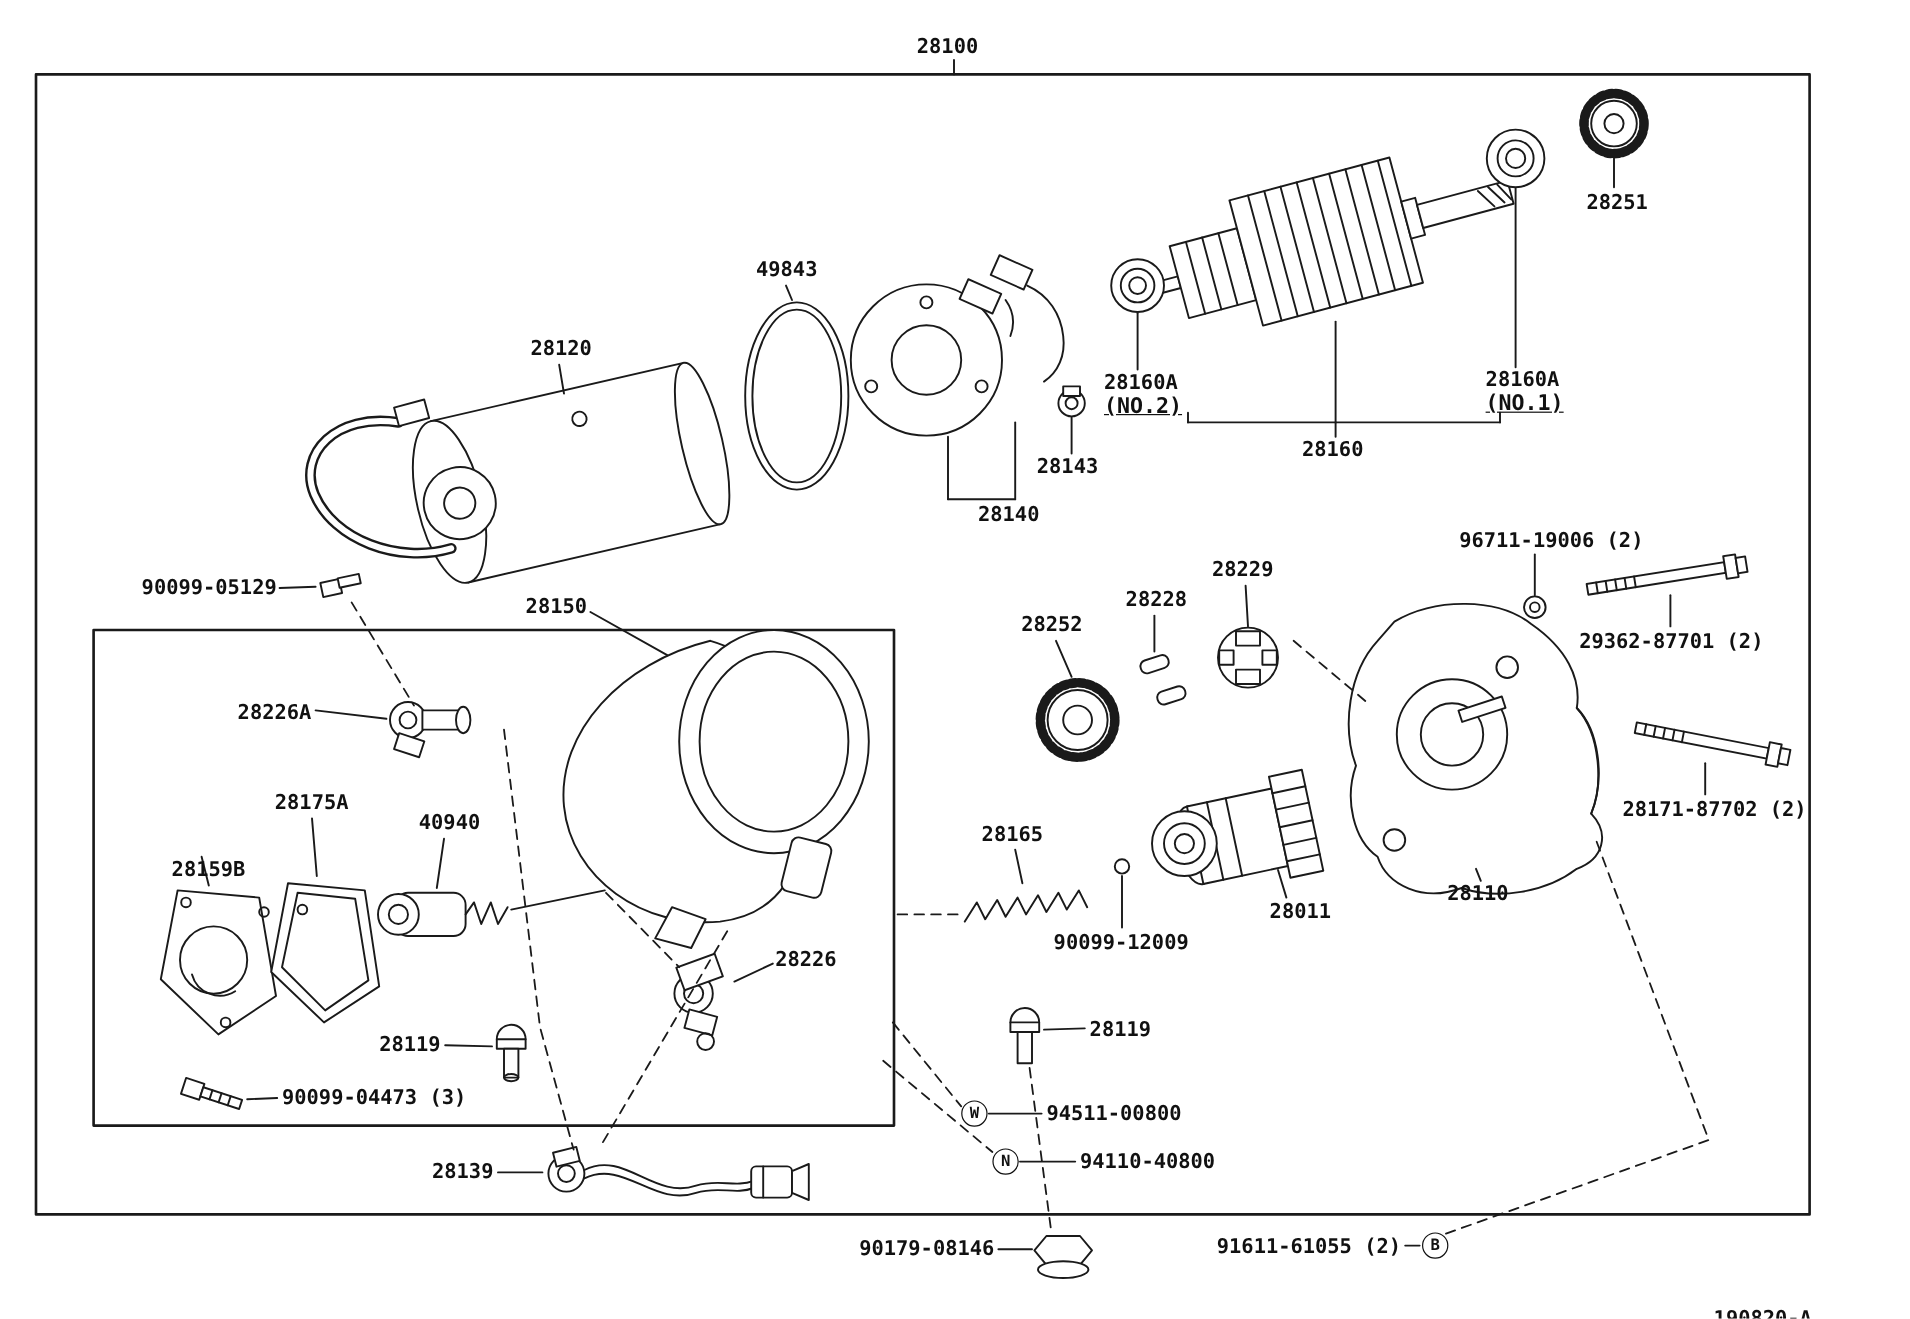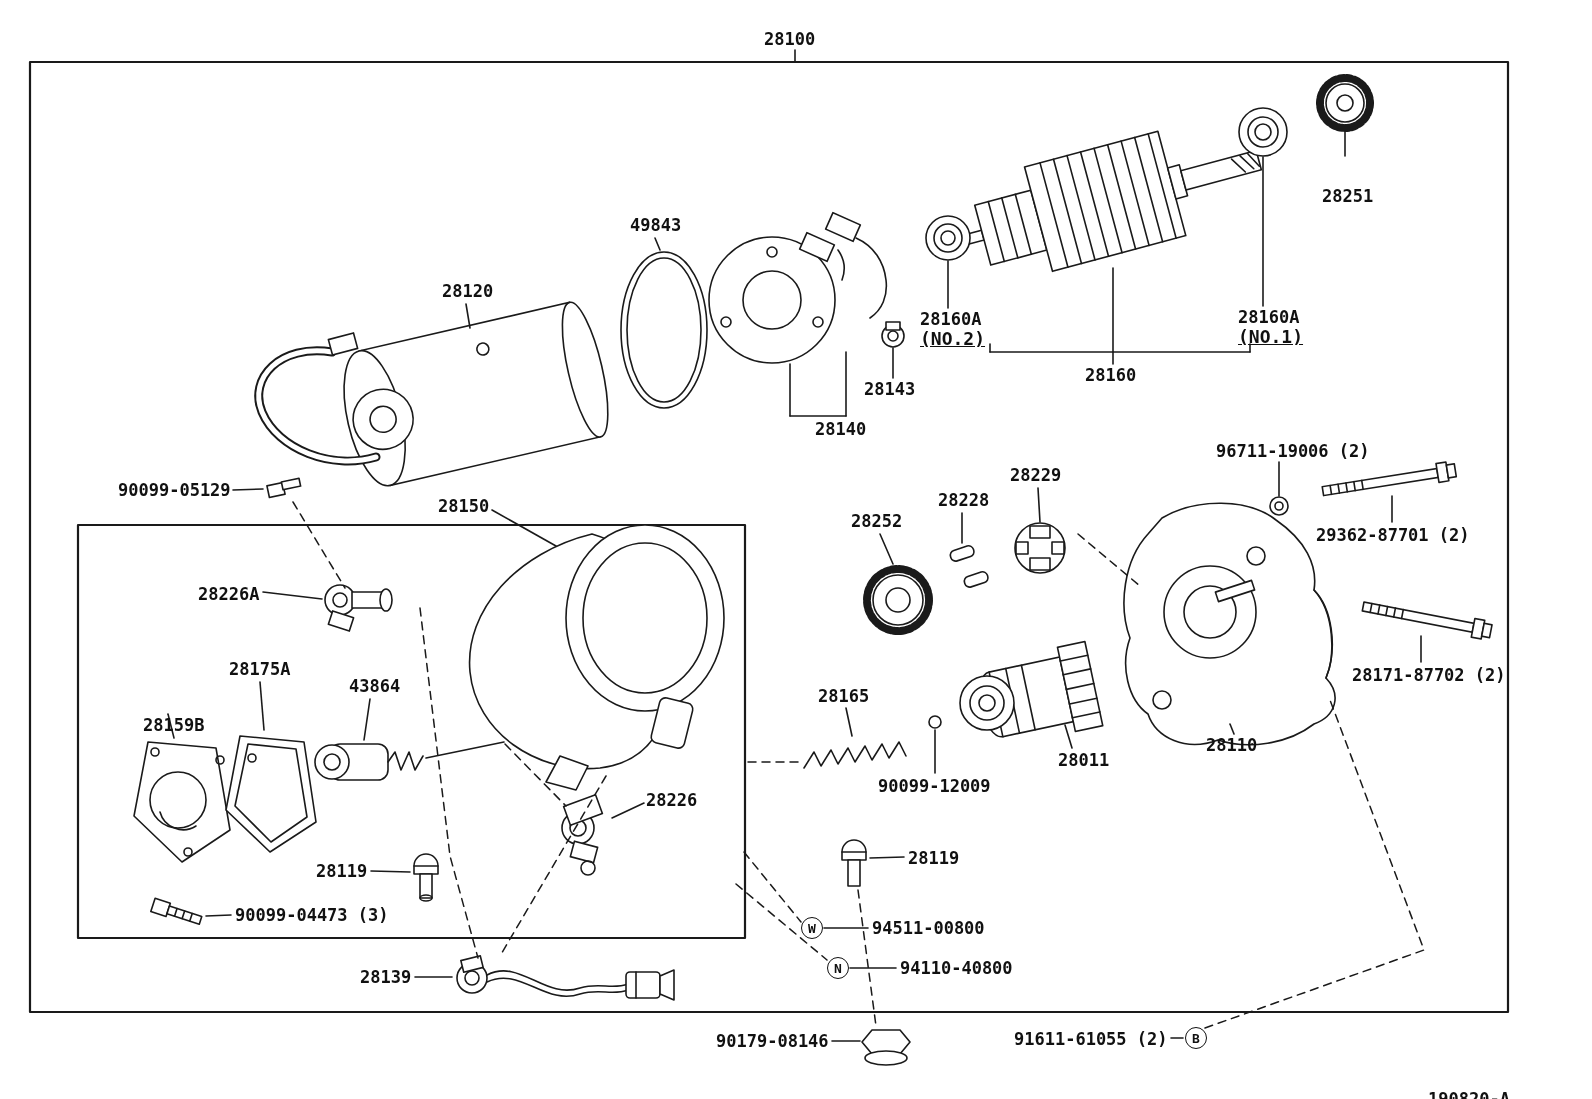--- a/index.html
+++ b/index.html
@@ -323,21 +323,21 @@
       <line x1="870" y1="858" x2="904" y2="857"></line>
       <line x1="824" y1="928" x2="868" y2="928"></line>
       <line x1="850" y1="968" x2="896" y2="968"></line>
       <line x1="415" y1="977" x2="452" y2="977"></line>
       <line x1="832" y1="1041" x2="860" y2="1041"></line>
       <line x1="1171" y1="1038" x2="1183" y2="1038"></line>
     </g>
   </svg>
 
   <div class="lbl" style="left:764px;top:30px;">28100</div>
-  <div class="lbl" style="left:1322px;top:160px;margin-top:27px;">28251</div>
+  <div class="lbl" style="left:1322px;top:160px;">28251</div>
   <div class="lbl" style="left:630px;top:216px;">49843</div>
   <div class="lbl" style="left:442px;top:282px;">28120</div>
 
   <div class="lbl" style="left:920px;top:310px;">
     <span>28160A</span><br>
     <span class="sub">(NO.2)</span>
   </div>
   <div class="lbl" style="left:1238px;top:308px;">
     <span>28160A</span><br>
     <span class="sub">(NO.1)</span>
@@ -348,21 +348,21 @@
   <div class="lbl" style="left:815px;top:420px;">28140</div>
   <div class="lbl" style="left:118px;top:481px;">90099-05129</div>
   <div class="lbl" style="left:438px;top:497px;">28150</div>
   <div class="lbl" style="left:1216px;top:442px;">96711-19006 (2)</div>
   <div class="lbl" style="left:1316px;top:526px;">29362-87701 (2)</div>
   <div class="lbl" style="left:1010px;top:466px;">28229</div>
   <div class="lbl" style="left:938px;top:491px;">28228</div>
   <div class="lbl" style="left:851px;top:512px;">28252</div>
   <div class="lbl" style="left:198px;top:585px;">28226A</div>
   <div class="lbl" style="left:229px;top:660px;">28175A</div>
-  <div class="lbl" style="left:349px;top:677px;">43864</div>
+  <div class="lbl" style="left:349px;top:677px;">40940</div>
   <div class="lbl" style="left:143px;top:716px;">28159B</div>
   <div class="lbl" style="left:818px;top:687px;">28165</div>
   <div class="lbl" style="left:1352px;top:666px;">28171-87702 (2)</div>
   <div class="lbl" style="left:1206px;top:736px;">28110</div>
   <div class="lbl" style="left:1058px;top:751px;">28011</div>
   <div class="lbl" style="left:878px;top:777px;">90099-12009</div>
   <div class="lbl" style="left:646px;top:791px;">28226</div>
   <div class="lbl" style="left:316px;top:862px;">28119</div>
   <div class="lbl" style="left:235px;top:906px;">90099-04473 (3)</div>
   <div class="lbl" style="left:908px;top:849px;">28119</div>

